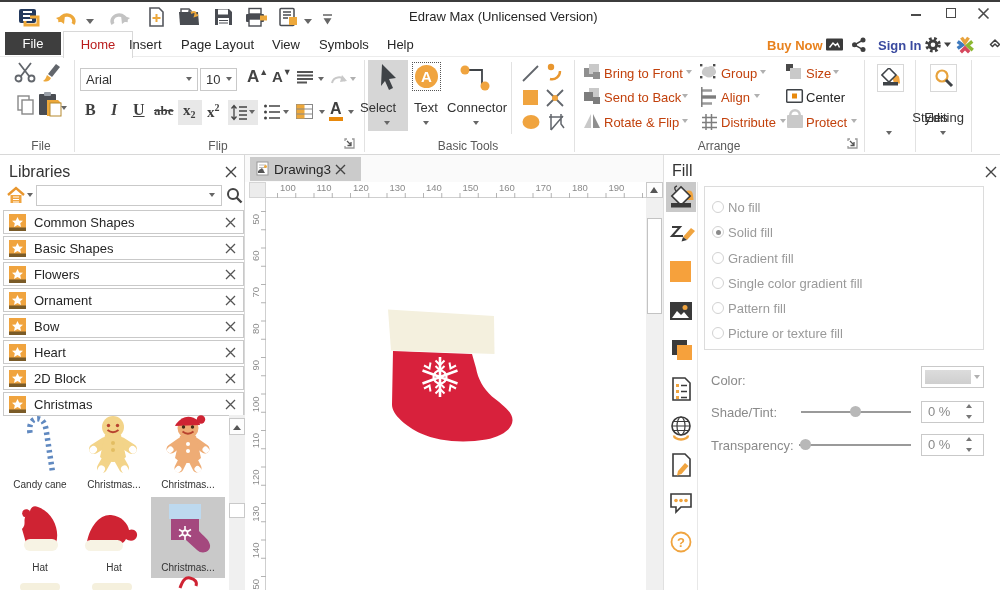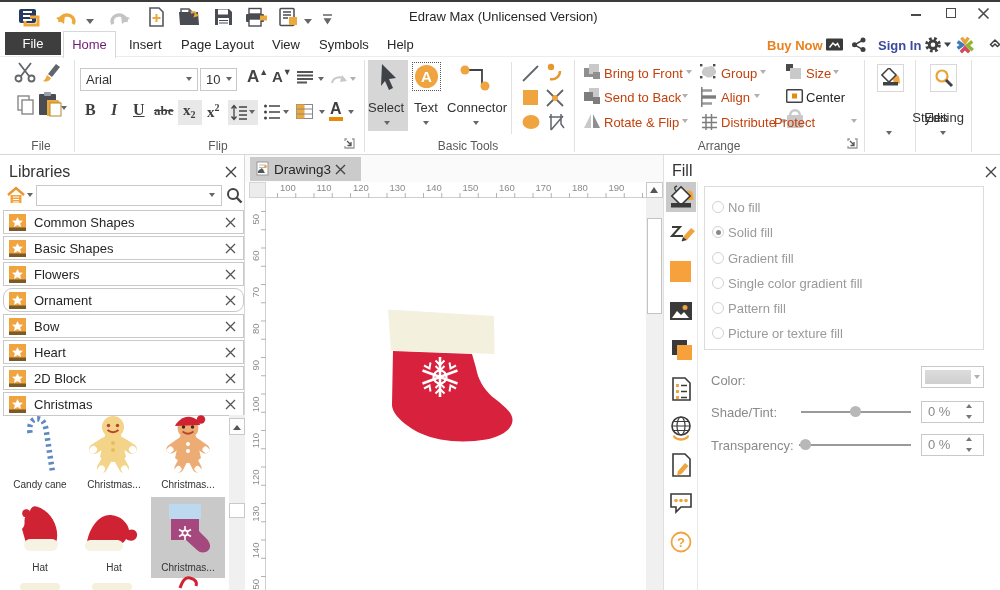--- a/index.html
+++ b/index.html
@@ -60,21 +60,21 @@
   <rect x="262" y="2.5" width="14" height="17" rx="1" fill="#fff" stroke="#494c52" stroke-width="1.5"></rect>
   <path d="M265 6 h8 M265 9 h8 M265 12 h5" stroke="#494c52" stroke-width="1.3"></path>
   <rect x="271" y="11" width="8" height="8" fill="#eda83b"></rect>
   <path d="M286 13 l8 0 l-4 5 z" fill="#666"></path>
 
   <path d="M305 9 h9 M307 13 l5 0 l-2.5 4 z" stroke="#666" stroke-width="1.6" fill="#666"></path>
 </svg>
 
 <div class="abs" style="left:0;top:30px;width:1000px;height:27px;background:#fff;border-bottom:1px solid #ececec;"></div>
 <div class="abs" style="left:5px;top:32px;width:56px;height:23px;background:#3e3e3e;color:#fff;font-size:13px;text-align:center;line-height:23px;">File</div>
-<div class="abs" style="left:63px;top:31px;width:53px;height:27px;background:#fff;border:1px solid #d8d8d8;border-bottom:none;font-size:13px;text-align:center;line-height:25px;color:#701a75;">Home</div>
+<div class="abs" style="left:63px;top:31px;width:70px;height:27px;background:#fff;border:1px solid #d8d8d8;border-bottom:none;font-size:13px;text-align:center;line-height:25px;color:#b91c1c;">Home</div>
 <div class="menuitem" style="left:129px;">Insert</div>
 <div class="menuitem" style="left:181px;">Page Layout</div>
 <div class="menuitem" style="left:272px;">View</div>
 <div class="menuitem" style="left:319px;">Symbols</div>
 <div class="menuitem" style="left:387px;">Help</div>
 <div class="abs" style="left:767px;top:38px;font-size:13px;font-weight:bold;color:#e8821e;">Buy Now</div>
 <svg id="menuicons" class="abs" style="left:826px;top:36px;" width="174" height="18" viewBox="0 0 174 18">
   <rect x="0" y="2.5" width="17" height="12" rx="1" fill="#3a3a3a"></rect>
   <path d="M3.5 11.5 l3.5 -4.5 l2.5 2.5 l2 -2 l2 4" fill="none" stroke="#fff" stroke-width="1.4"></path>
   <circle cx="37" cy="4" r="2.5" fill="#3f3f3f"></circle>
@@ -186,21 +186,21 @@
   </svg>
 <div class="dd" style="left:319px;top:110px;"></div>
 <div class="abs" style="left:330px;top:100px;font-size:16px;font-weight:bold;color:#3f3f3f;">A</div>
 <div class="abs" style="left:329px;top:117px;width:14px;height:4px;background:#e8890c;"></div>
 <div class="dd" style="left:348px;top:110px;"></div>
 
 <div class="abs" style="left:368px;top:60px;width:40px;height:71px;background:#d6d6d6;"></div>
 <svg class="abs" style="left:378px;top:63px;" width="22" height="30" viewBox="0 0 22 30">
     <path d="M4 1 L18 15 L11 16 L15 25 L11 27 L7 18 L3 23 Z" fill="#3f4347"></path>
   </svg>
-<div class="abs" style="left:368px;top:100px;width:20px;font-size:13px;color:#333;text-align:right;">Select</div>
+<div class="abs" style="left:360px;top:100px;width:20px;font-size:13px;color:#333;text-align:right;">Select</div>
 <div class="dd" style="left:384px;top:121px;"></div>
 <div class="abs" style="left:412px;top:62px;width:29px;height:29px;border:1.6px dotted #555;"></div>
 <div class="abs" style="left:415px;top:65px;width:23px;height:23px;border-radius:50%;background:#f0a43f;color:#fff;font-size:15px;font-weight:bold;text-align:center;line-height:23px;">A</div>
 <div class="abs" style="left:406px;top:100px;width:40px;font-size:13px;color:#333;text-align:center;">Text</div>
 <div class="dd" style="left:423px;top:121px;"></div>
 <svg class="abs" style="left:458px;top:64px;" width="32" height="28">
     <path d="M7 6 H24 V22" fill="none" stroke="#3f4347" stroke-width="1.8"></path>
     <circle cx="7" cy="6" r="4.5" fill="#f0a43f"></circle>
     <circle cx="27" cy="22" r="4.5" fill="#f0a43f"></circle>
   </svg>
@@ -261,21 +261,21 @@
   <rect x="0.7" y="25.7" width="15.6" height="12.6" fill="#fff" stroke="#3f4347" stroke-width="1.5" rx="1"></rect>
   <rect x="6" y="29.5" width="5" height="5" fill="#e8890c"></rect>
   <g fill="#c9c9c9">
       <path d="M3 51 a6 6 0 0 1 12 0 l-2.5 0 a3.5 3.5 0 0 0 -7 0 z"></path>
       <rect x="1" y="51" width="16" height="13" rx="1"></rect>
     </g>
 </svg>
 <div class="rowX gray" style="left:806px;top:66px;">Size</div>
 <div class="dd gray2" style="left:833px;top:70px;"></div>
 <div class="rowX" style="left:806px;top:90px;color:#262626;">Center</div>
-<div class="rowX gray" style="left:774px;top:115px;">Protect</div>
+<div class="rowX gray" style="left:806px;top:115px;">Protect</div>
 <div class="dd gray2" style="left:851px;top:119px;"></div>
 
 <div class="abs" style="left:877px;top:64px;width:27px;height:28px;border:1px solid #d8d8d8;"></div>
 <svg class="abs" style="left:881px;top:68px;" width="20" height="20" viewBox="0 0 20 20">
   <path d="M11 8 q7 -3 7.5 3 l0.5 4.5 l-6 0 z" fill="#f0a43f"></path>
   <rect x="3" y="2" width="10" height="10" transform="rotate(45 8 7)" fill="#fff" stroke="#3f4347" stroke-width="1.5"></rect>
   <rect x="2" y="14" width="15" height="3.5" fill="#3f4347"></rect>
 </svg>
 <div class="abs" style="left:864px;top:110px;width:60px;font-size:13px;color:#333;text-align:center;margin-left:36px;">Styles</div>
 <div class="dd" style="left:886px;top:131px;"></div>
@@ -337,21 +337,21 @@
     <svg class="ic" viewBox="0 0 17 17">
       <rect width="17" height="17" fill="#f0a43f"></rect>
       <rect y="13.5" width="17" height="3.5" fill="#7a5b28"></rect>
       <path fill="#fff" d="M8.5 3 l1.7 3.4 3.8 .4 -2.8 2.5 .8 3.7 -3.5 -1.9 -3.5 1.9 .8 -3.7 -2.8 -2.5 3.8 -.4 z"></path>
     </svg>
     <div class="lab">Flowers</div>
     <svg class="x" width="11" height="11" style="top:6px;">
       <path d="M1 1 L10 10 M10 1 L1 10" stroke="#555" stroke-width="1.3"></path>
     </svg>
   </div>
-<div class="librow" style="top:288px;border-radius:9px;">
+<div class="librow" style="top:288px;">
     <svg class="ic" viewBox="0 0 17 17">
       <rect width="17" height="17" fill="#f0a43f"></rect>
       <rect y="13.5" width="17" height="3.5" fill="#7a5b28"></rect>
       <path fill="#fff" d="M8.5 3 l1.7 3.4 3.8 .4 -2.8 2.5 .8 3.7 -3.5 -1.9 -3.5 1.9 .8 -3.7 -2.8 -2.5 3.8 -.4 z"></path>
     </svg>
     <div class="lab">Ornament</div>
     <svg class="x" width="11" height="11" style="top:6px;">
       <path d="M1 1 L10 10 M10 1 L1 10" stroke="#555" stroke-width="1.3"></path>
     </svg>
   </div>

